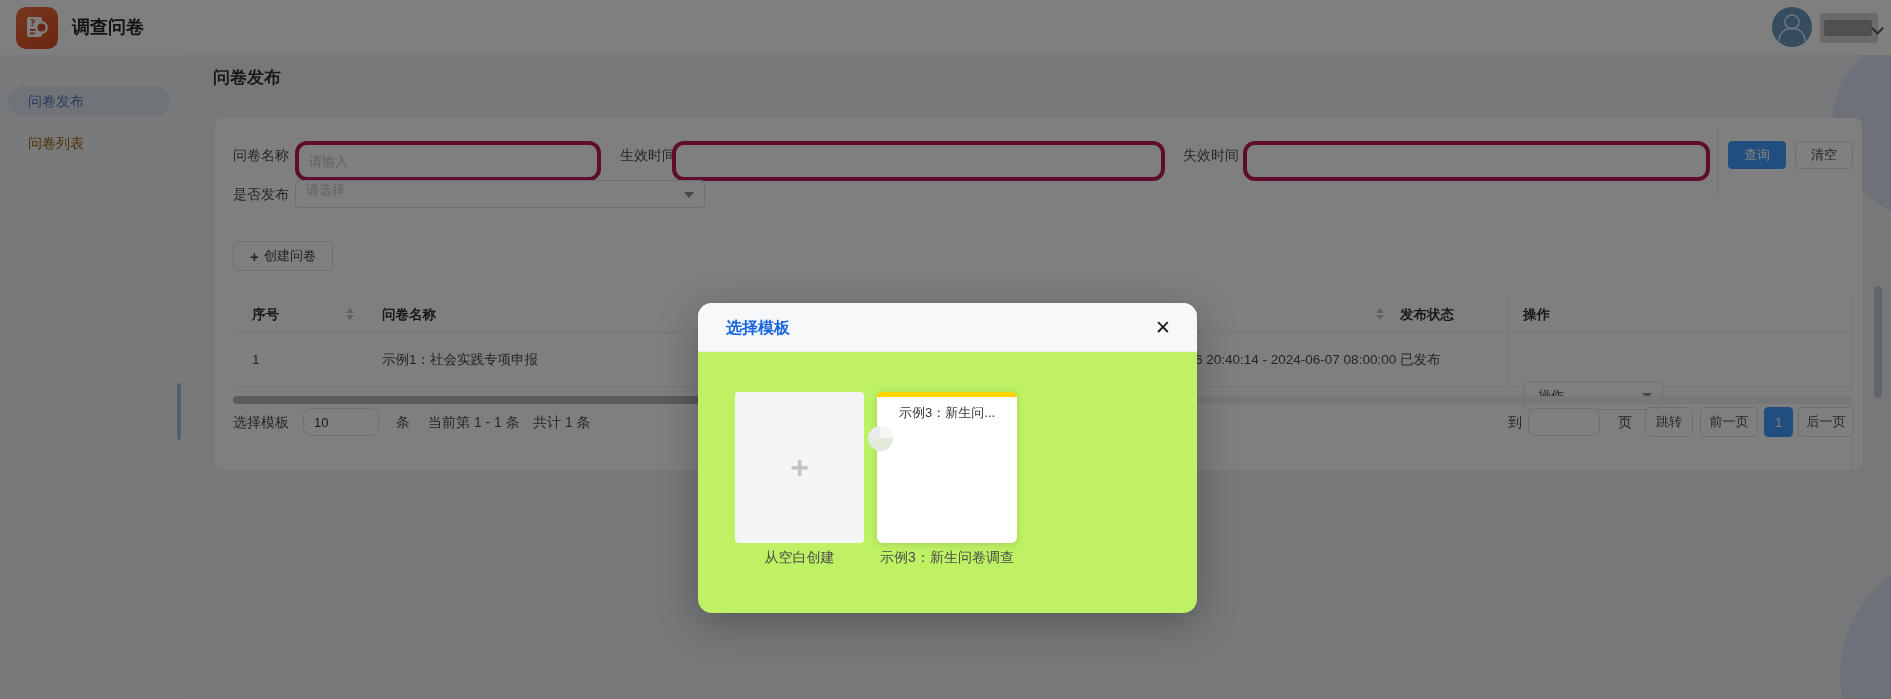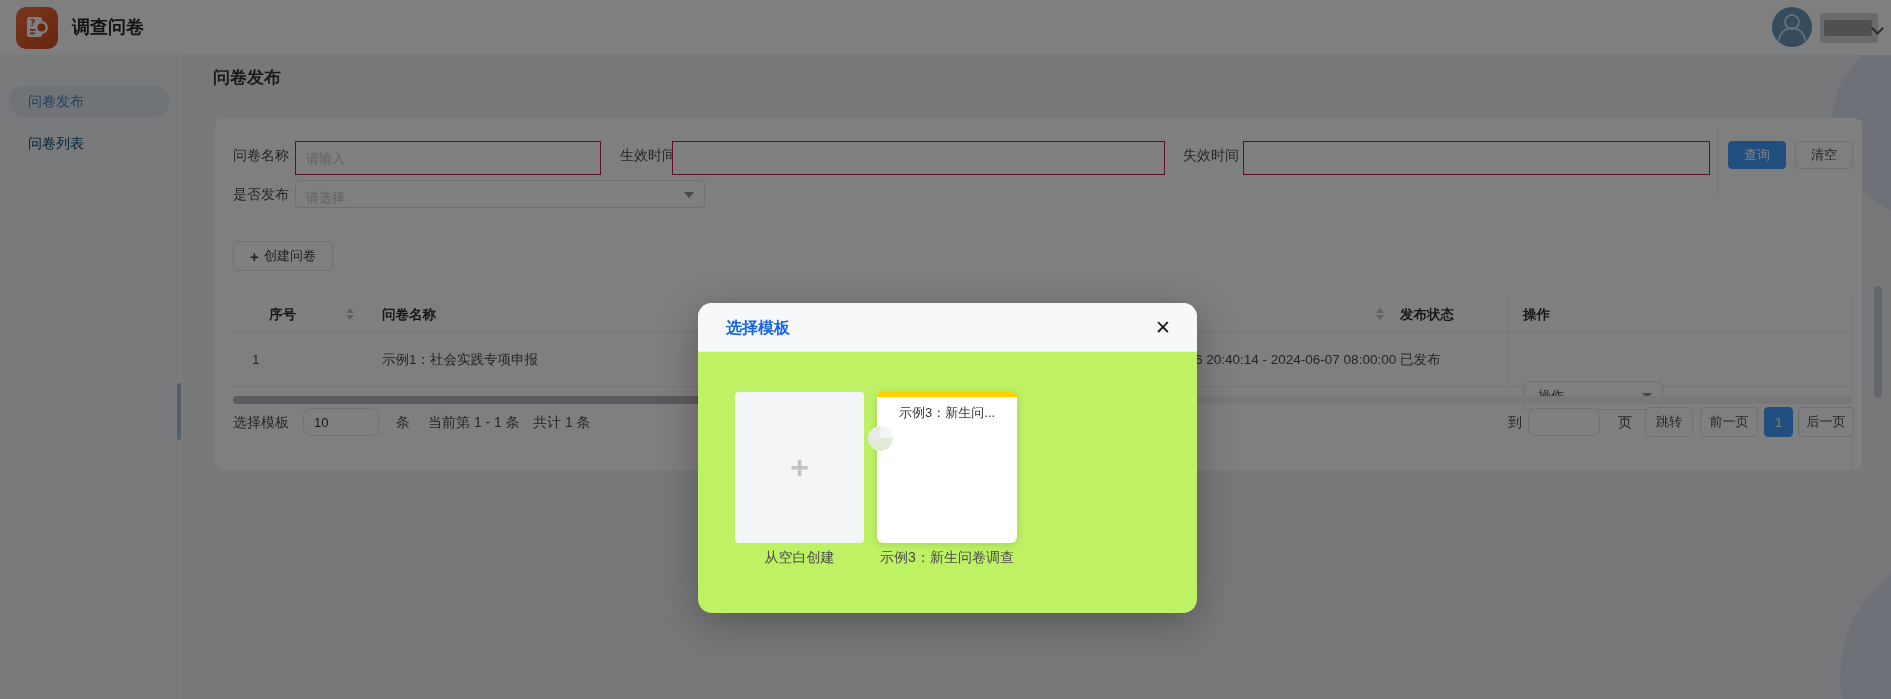--- a/index.html
+++ b/index.html
@@ -19,34 +19,34 @@
   .app-title { position:absolute; left:72px; top:0; height:55px; line-height:55px; font-size:18px; font-weight:700; color:#262626; }
   .avatar { position:absolute; left:1772px; top:7px; width:40px; height:40px; border-radius:50%; background:#6899bd;
             display:flex; align-items:center; justify-content:center; }
   .user-redact-outer { position:absolute; left:1820px; top:13px; width:58px; height:30px; border-radius:4px; background:#d3d5d8; }
   .user-redact-inner { position:absolute; left:1824px; top:20px; width:48px; height:16px; border-radius:2px; background:#9da0a5; }
   .chevron { position:absolute; left:1873px; top:24px; width:9px; height:9px; border-right:2px solid #555; border-bottom:2px solid #555; transform:rotate(45deg); }
 
   
   .sidebar { position:absolute; left:0; top:55px; width:183px; height:644px; background:#f3f5f8; z-index:5; }
   .side-item { position:absolute; left:8px; width:162px; height:31px; line-height:31px; padding-left:20px;
-               font-size:14px; border-radius:16px; color:#0c4a6e; cursor:pointer; }
+               font-size:14px; border-radius:16px; color:#a16207; cursor:pointer; }
   .side-item.active { background:#e1e8f2; color:#4e7cb8; }
   .side-scroll { position:absolute; left:177px; top:328px; width:4px; height:57px; background:#a6bedc; border-radius:2px; }
 
   
   .page-title { position:absolute; left:213px; top:66px; font-size:17px; font-weight:700; color:#333; z-index:5; }
   .card { position:absolute; left:215px; top:118px; width:1647px; height:352px; background:#fff; border-radius:8px; z-index:5; }
 
   .flabel { position:absolute; height:28px; line-height:28px; font-size:14px; color:#4d4d4d; }
-  .finput { position:absolute; height:28px; border:1px solid #be185d; border-radius:0; background:#fff;
+  .finput { position:absolute; height:28px; border:4px solid #be185d; border-radius:12px; background:#fff;
             font-size:13px; color:#333; padding:16px 10px; font-family:inherit; outline:none; }
   .finput::placeholder { color:#bfc3c9; }
   .fselect { position:absolute; height:28px; border:1px solid #dcdfe6; border-radius:4px; background:#fff;
-             font-size:13px; display:flex; align-items:flex-end; padding:0 10px; cursor:pointer; }
+             font-size:13px; display:flex; align-items:flex-start; padding:0 10px; cursor:pointer; }
   .placeholder-text { color:#bfc3c9; }
   .caret { width:0; height:0; border-left:5px solid transparent; border-right:5px solid transparent;
            border-top:6px solid #909399; position:absolute; right:10px; top:11px; }
   .vdivider { position:absolute; left:1502px; top:10px; width:1px; height:68px; background:#e4e7ec; }
   .btn { border:1px solid #dcdfe6; border-radius:4px; background:#fff; font-size:13px; color:#4d4d4d;
          font-family:inherit; cursor:pointer; }
   .btn-primary { background:#409eff; border-color:#409eff; color:#fff; }
   .btn-search { position:absolute; left:1513px; top:23px; width:58px; height:28px; }
   .btn-clear  { position:absolute; left:1580px; top:23px; width:58px; height:28px; }
 
@@ -166,21 +166,21 @@
       <span class="caret"></span>
     </div>
 
     <button class="btn btn-create">
       <span class="plus-glyph">+</span>
       <span>创建问卷</span>
     </button>
 
     <div class="tbl">
       <div class="th-row">
-        <span class="cell" style="left:36px;">序号</span>
+        <span class="cell" style="left:19px;">序号</span>
         <span class="sort-icon" style="left:113px;">
             <i class="up"></i>
             <i class="dn"></i>
           </span>
         <span class="cell" style="left:149px;">问卷名称</span>
         <span class="sort-icon" style="left:1143px;">
             <i class="up"></i>
             <i class="dn"></i>
           </span>
         <span class="cell" style="left:1167px;">发布状态</span>

